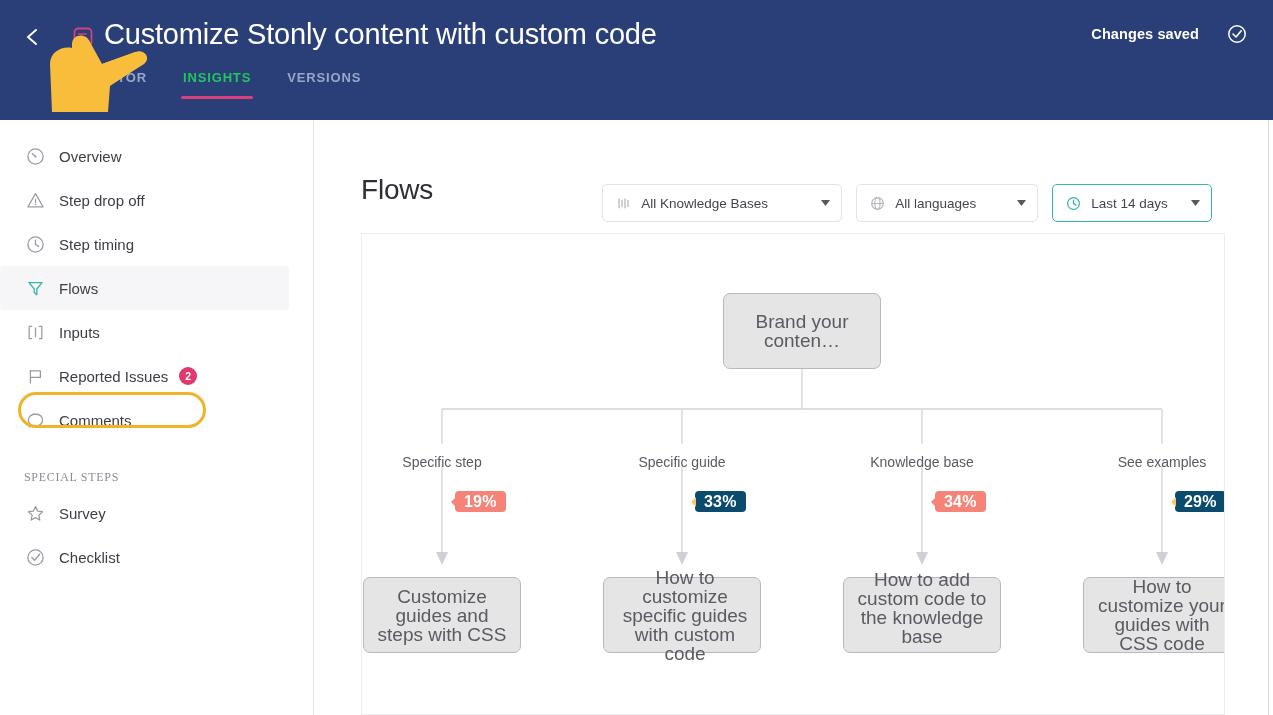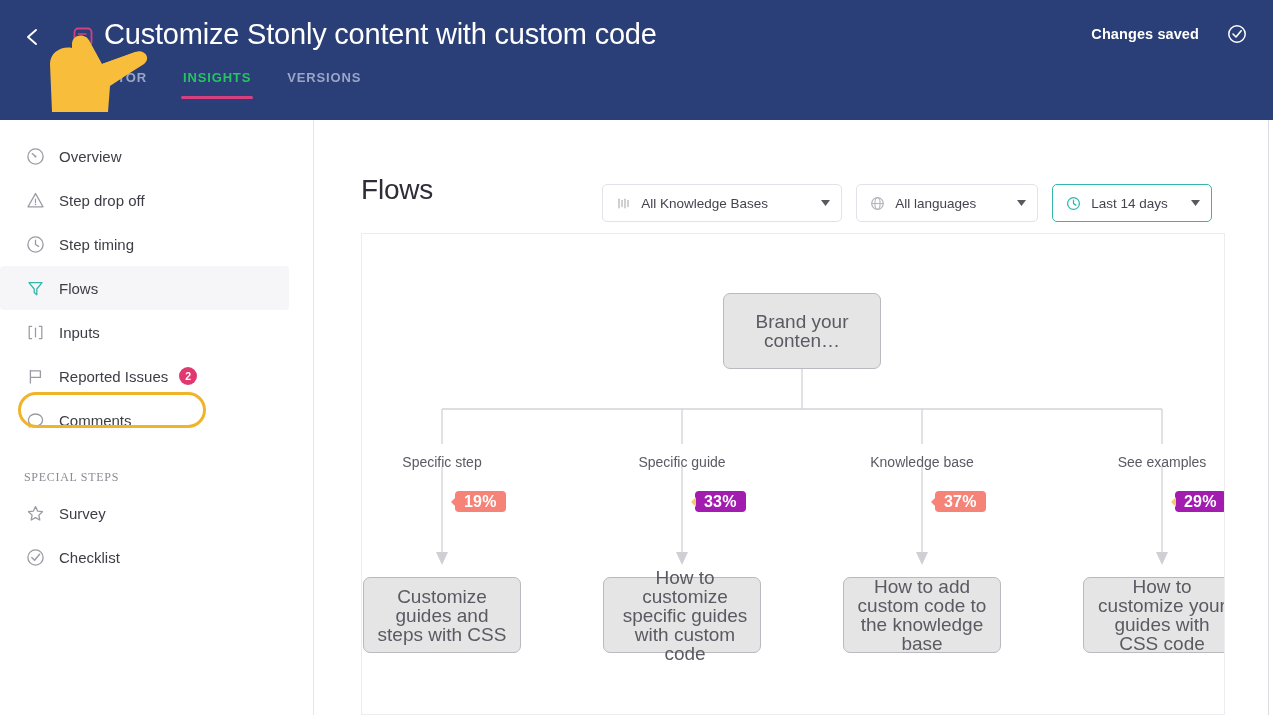--- a/index.html
+++ b/index.html
@@ -137,21 +137,21 @@
     letter-spacing:0.2px;
   }
   .pct-badge::before {
     content:""; position:absolute; left:-4px; top:50%;
     transform:translateY(-50%);
     border-top:5px solid transparent; border-bottom:5px solid transparent;
     border-right:5px solid currentColor;
   }
   .pct-red { background:#f58377; color:#f58377; }
   .pct-red .pv { color:#ffffff; }
-  .pct-yellow { background:#a21caf; color:#f7c96b; }
+  .pct-yellow { background:#0c4a6e; color:#f7c96b; }
   .pct-yellow .pv { color:#ffffff; }
   .pv { position:relative; z-index:2; }
 
   .page-edge-line {
     position:absolute; right:4px; top:120px; width:1px; height:595px;
     background:#dcdce2;
   }
 </style>
 </head>
 <body>
@@ -397,33 +397,33 @@
       <div class="branch-label" style="left:560px; top:220px;">Knowledge base</div>
       <div class="branch-label" style="left:800px; top:220px;">See examples</div>
 
       <div class="pct-badge pct-red" style="left:93px;  top:257px;">
         <span class="pv">19%</span>
       </div>
       <div class="pct-badge pct-yellow" style="left:333px; top:257px;">
         <span class="pv">33%</span>
       </div>
       <div class="pct-badge pct-red" style="left:573px; top:257px;">
-        <span class="pv">37%</span>
+        <span class="pv">34%</span>
       </div>
       <div class="pct-badge pct-yellow" style="left:813px; top:257px;">
         <span class="pv">29%</span>
       </div>
 
       <div class="node node-leaf" style="left:1px;   top:343px;">
         <span>Customize guides and steps with CSS</span>
       </div>
       <div class="node node-leaf" style="left:241px; top:343px;padding-left:16px;">
         <span>How to customize specific guides with custom code</span>
       </div>
-      <div class="node node-leaf" style="left:481px; top:343px;">
+      <div class="node node-leaf" style="left:481px; top:343px;align-items:flex-end;">
         <span>How to add custom code to the knowledge base</span>
       </div>
       <div class="node node-leaf" style="left:721px; top:343px;">
         <span>How to customize your guides with CSS code</span>
       </div>
 
     </div>
   </div>
 
   <div class="page-edge-line"></div>

